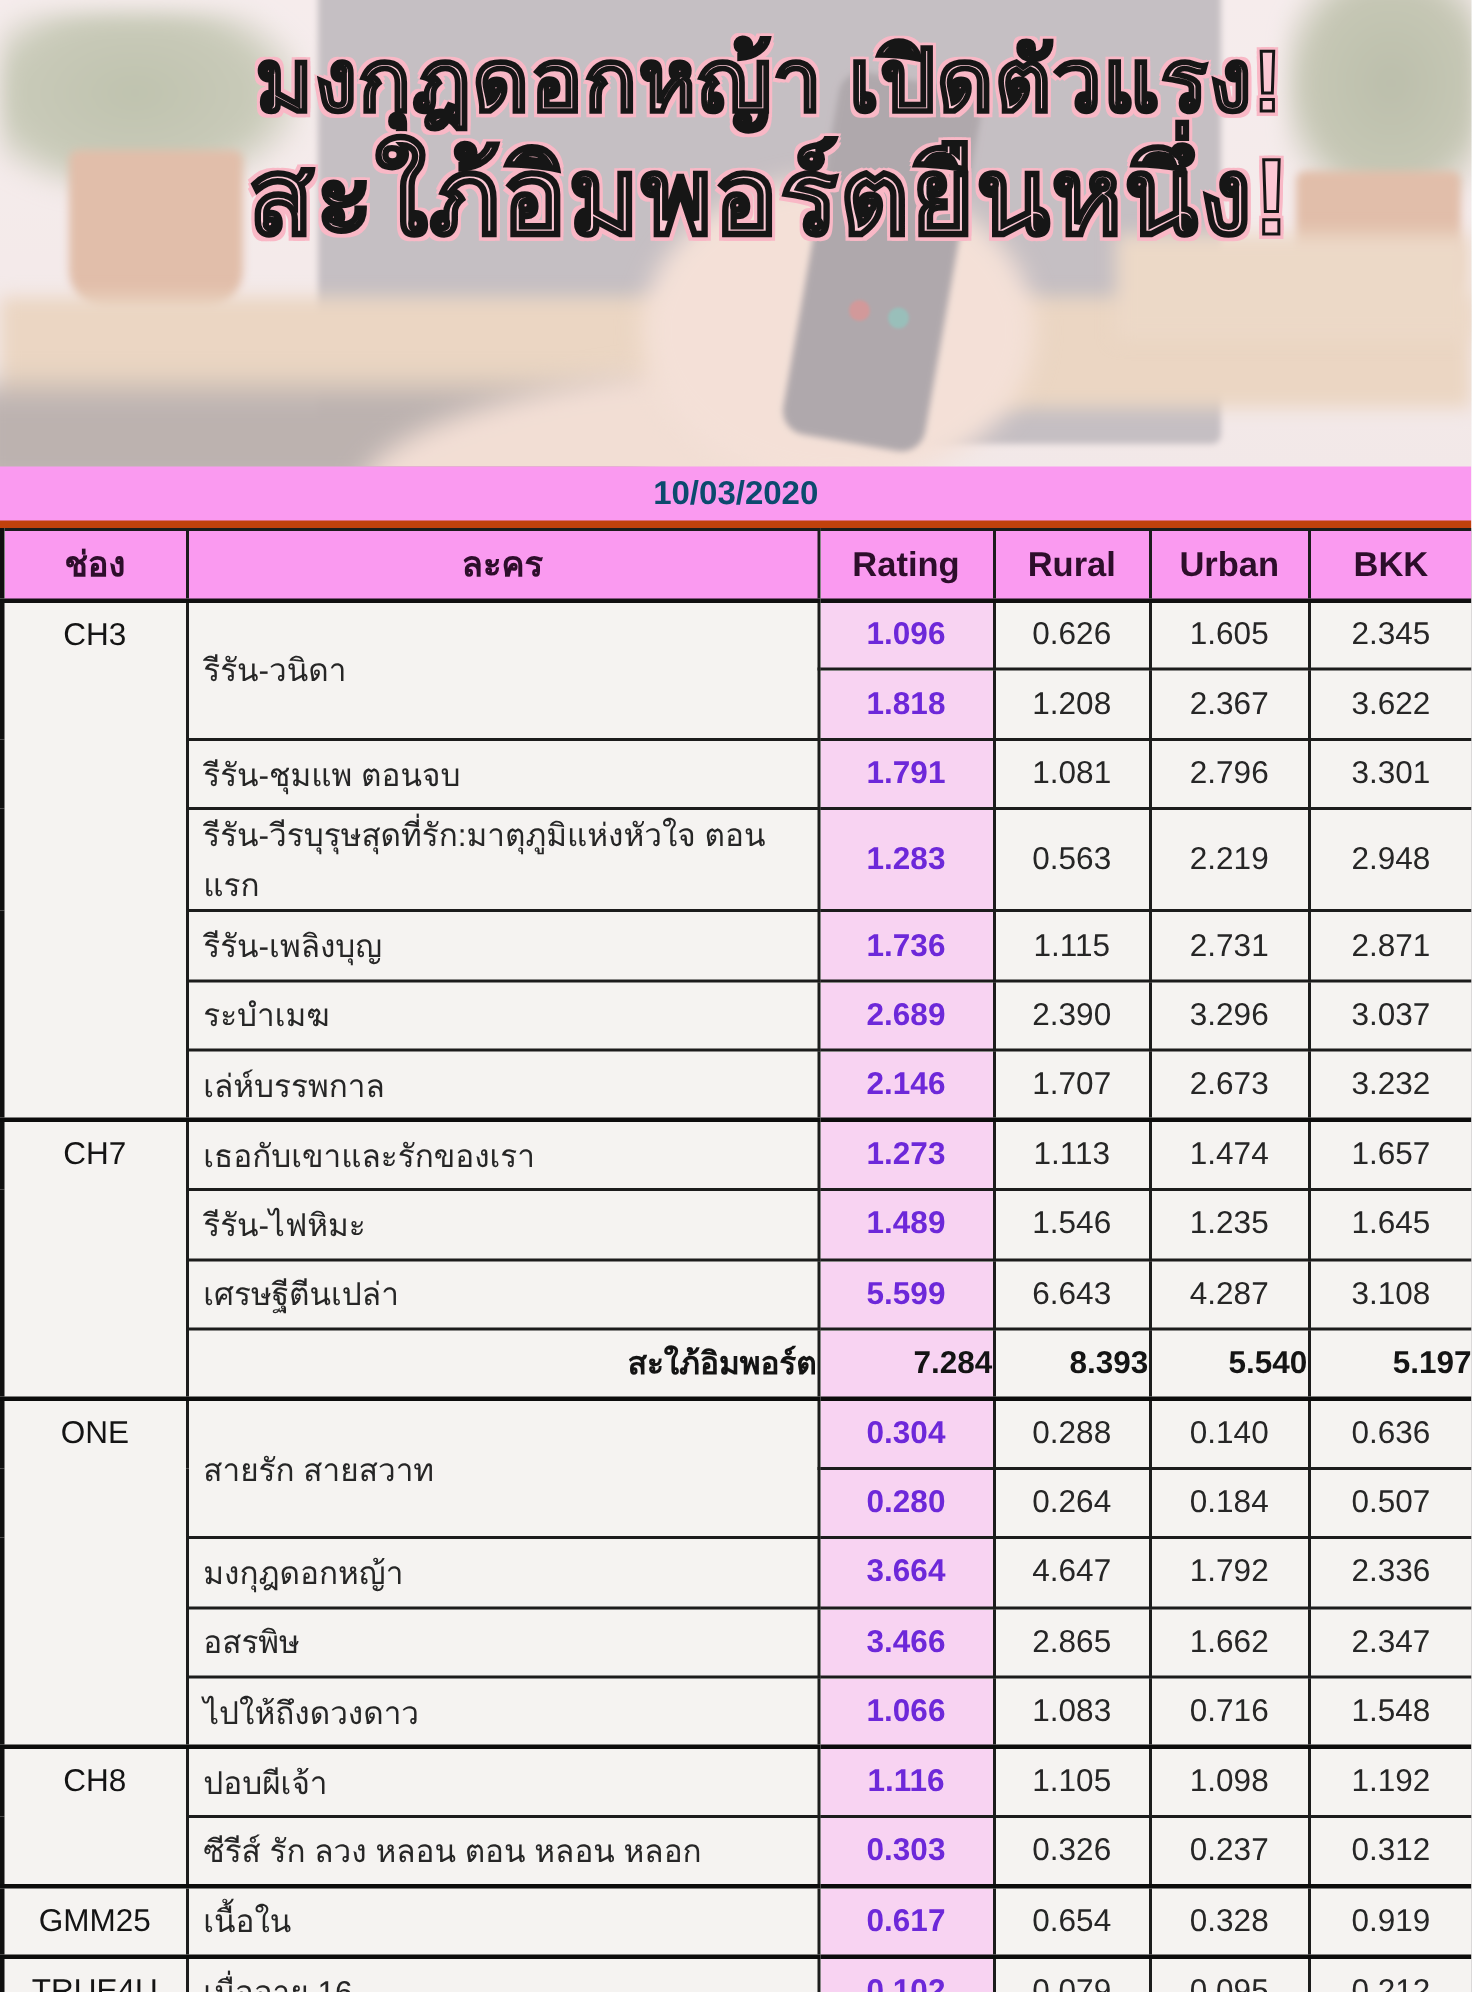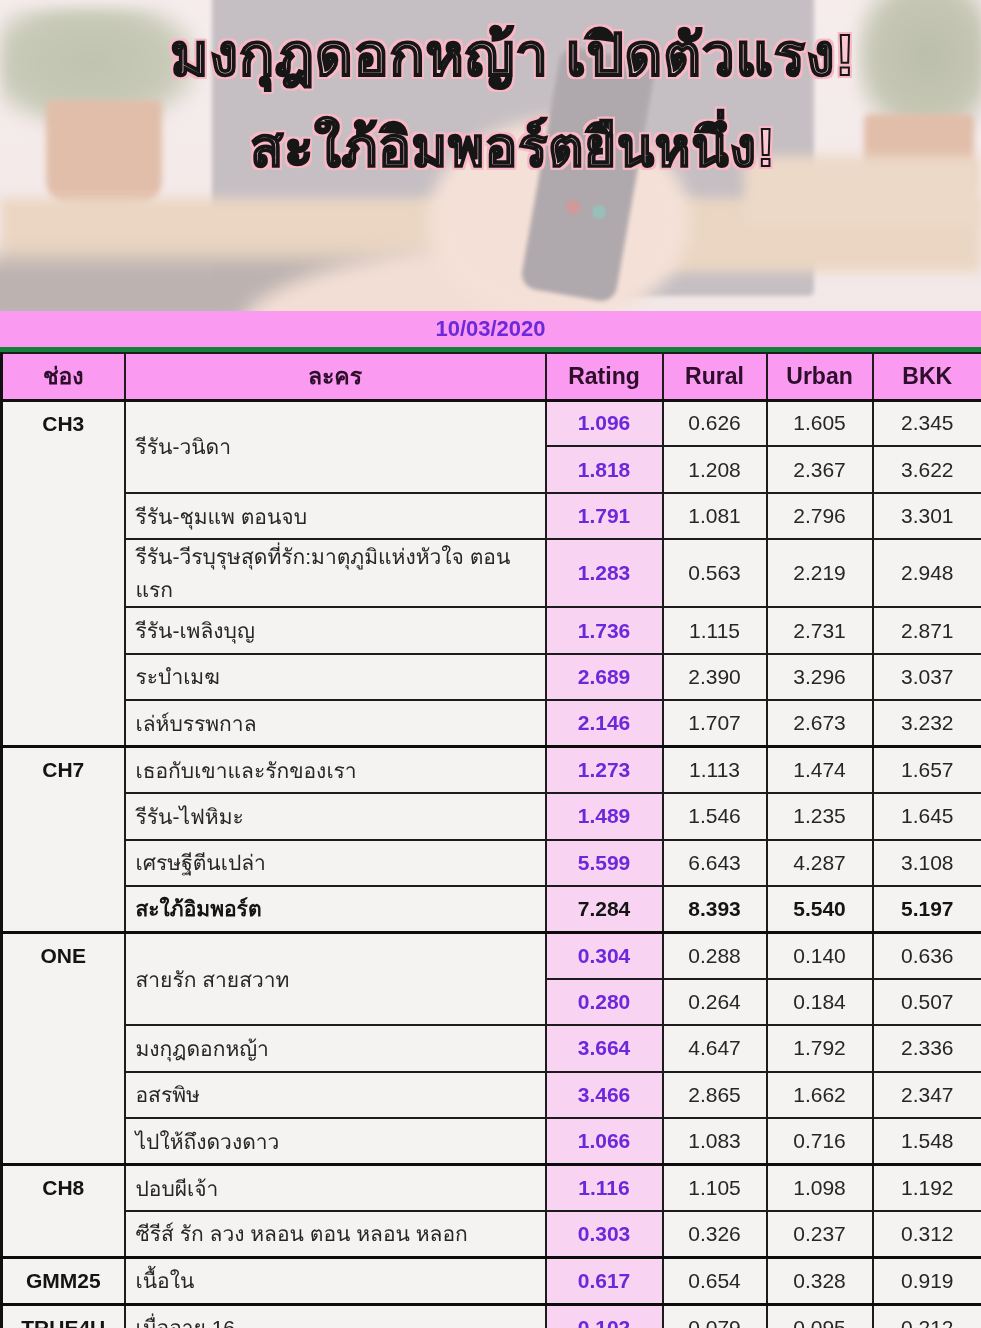--- a/index.html
+++ b/index.html
@@ -31,55 +31,55 @@
   .headline { position:absolute; top:26px; left:0; width:981px; text-align:center; z-index:5; }
   .headline div {
     font-weight:bold; color:#fcc8d4; letter-spacing:1px;
     -webkit-text-stroke:2px #161616;
     text-shadow:
       3px 0 0 #f9b8c6, -3px 0 0 #f9b8c6, 0 3px 0 #f9b8c6, 0 -3px 0 #f9b8c6,
       3px 3px 0 #f9b8c6, -3px -3px 0 #f9b8c6, 3px -3px 0 #f9b8c6, -3px 3px 0 #f9b8c6;
     padding-left: 45px;
   }
   .headline .line1 { font-size:58px; line-height:1.0; }
-  .headline .line2 { font-size:54px; line-height:1.0; margin-top:36px; }
+  .headline .line2 { font-size:72px; line-height:1.0; margin-top:12px; }
 
   .watermark { position:absolute; right:16px; top:252px; text-align:right; z-index:5; }
   .watermark .handle { font-size:30px; font-weight:bold; color:#323234; line-height:1.05; }
   .watermark .credit { font-size:15px; font-weight:bold; color:#3c3c3e; margin-top:3px; }
 
   
   .date-bar {
     position:absolute; top:311px; left:0; width:981px; height:41px;
-    background:#fa9af0; border-bottom:5px solid #15803d; z-index:4;
+    background:#fa9af0; border-bottom:5px solid #c2410c; z-index:4;
     display:flex; align-items:center; justify-content:center;
-    font-size:22px; font-weight:bold; color:#6d28d9;
+    font-size:22px; font-weight:bold; color:#0c4a6e;
   }
 
   
   table.ratings {
     position:absolute; top:352px; left:0; width:981px;
     border-collapse:collapse; table-layout:fixed;
     background:#f5f3f1;
     border:3px solid #101010; border-top:none;
   }
   .ratings th, .ratings td { border:2px solid #1c1c1c; overflow:hidden; }
   .ratings thead th {
     background:#fa9af0; height:47px; font-size:23px; font-weight:bold;
     color:#2d0e2b; border-bottom:3px solid #101010; text-align:center;
   }
   .ratings td {
     height:46.45px; font-size:21px; color:#262626;
     text-align:center; vertical-align:middle; background:#f5f3f1;
   }
   .ratings td.drama-cell { text-align:left; padding-left:10px;margin-left:32px; }
-  .ratings td.channel-cell { font-weight:bold; vertical-align:top; line-height:44px; font-size:21px; color:#141414; }
+  .ratings td.channel-cell { font-weight:normal; vertical-align:top; line-height:44px; font-size:21px; color:#141414; }
   .ratings td.rating-cell { background:#f8d3f2; font-weight:bold; color:#6d28d9; }
   .ratings tr.group-start td { border-top:3px solid #0c0c0c; }
-  .ratings tr.bold-row td { font-weight:bold; color:#141414; }
+  .ratings tr.bold-row td { font-weight:bold; color:#141414;text-align:right; }
 </style>
 </head>
 <body>
 
 <div class="screen">
 
   <div class="hero">
     <div class="shape wall"></div>
     <div class="shape tv"></div>
     <div class="shape plant-left"></div>

